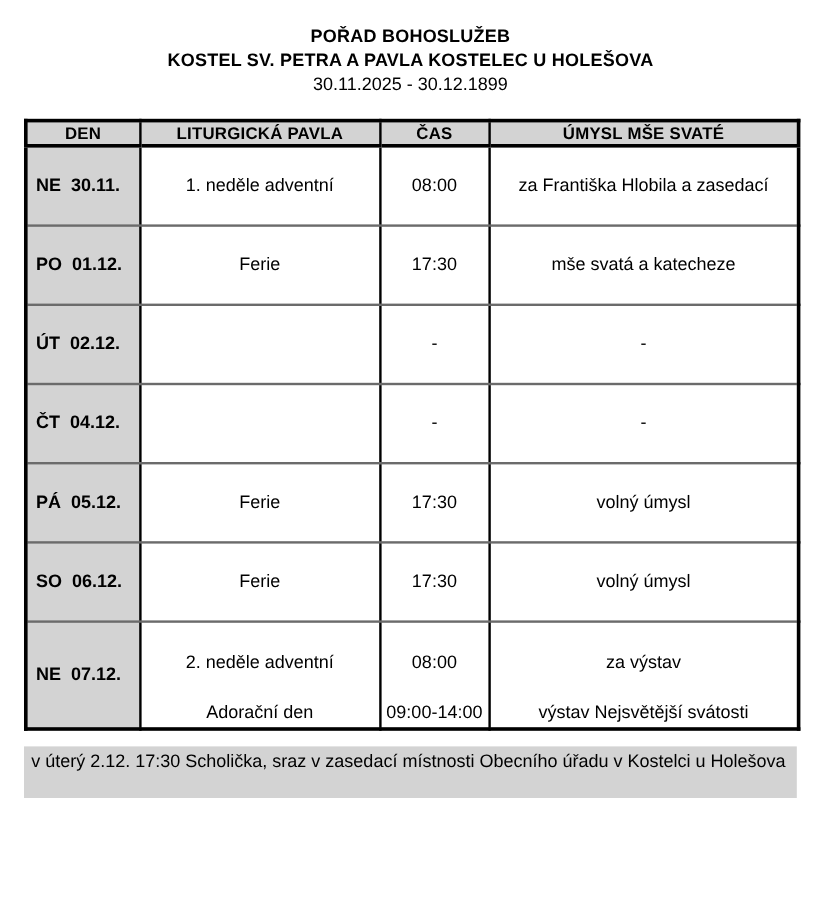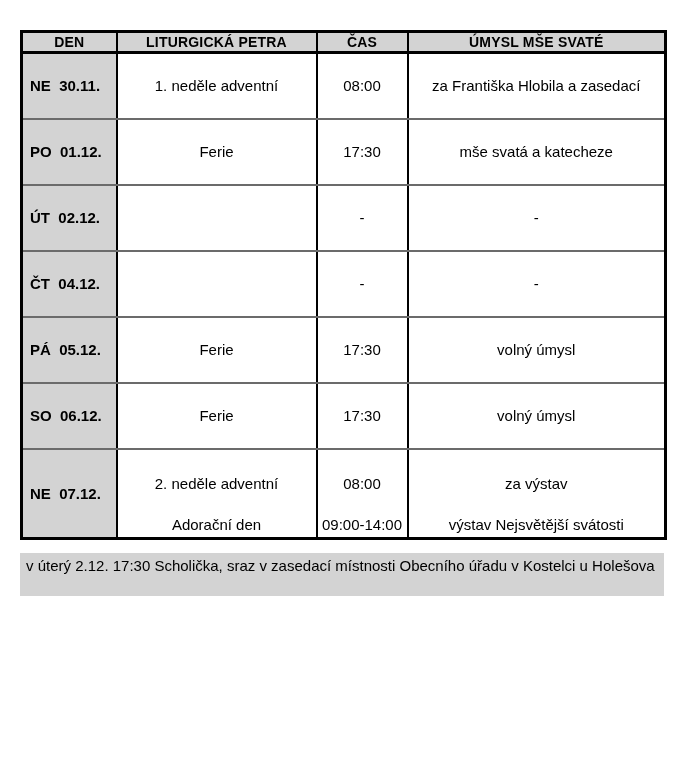--- a/index.html
+++ b/index.html
@@ -17,21 +17,21 @@
     font-size: 15px; font-weight: bold; line-height: 20px;
     letter-spacing: 0.2px;
   }
   .title-line3 { font-size: 15px; line-height: 20px; }
 
   
   table.schedule {
     border-collapse: collapse;
     table-layout: fixed;
     width: 644px;
-    margin: 30px 0 0 20px;
+    margin: 18px 0 0 20px;
     border: 3px solid #000000;
   }
   table.schedule thead tr { height: 21px; }
   table.schedule thead th {
     background: #d3d3d3;
     font-size: 14px; font-weight: bold;
     text-align: center; vertical-align: middle;
     border-left: 2px solid #000000;
     border-right: 2px solid #000000;
     border-bottom: 3px solid #000000;
@@ -75,32 +75,37 @@
     line-height: 19px;
     padding: 3px 6px 4px 6px;
     min-height: 43px;
   }
 </style>
 </head>
 <body>
 
 <div class="page">
 
+  <div class="title-block">
+    <div class="title-line1">POŘAD BOHOSLUŽEB</div>
+    <div class="title-line2">KOSTEL SV. PETRA A PAVLA KOSTELEC U HOLEŠOVA</div>
+    <div class="title-line3">30.11.2025 - 30.12.1899</div>
+  </div>
 
   <table class="schedule">
     <colgroup>
       <col style="width:95px">
       <col style="width:200px">
       <col style="width:91px">
       <col style="width:258px">
     </colgroup>
     <thead>
       <tr>
         <th>DEN</th>
-        <th>LITURGICKÁ PETRA</th>
+        <th>LITURGICKÁ PAVLA</th>
         <th>ČAS</th>
         <th>ÚMYSL MŠE SVATÉ</th>
       </tr>
     </thead>
     <tbody>
       <tr>
         <td class="day">NE  30.11.</td>
         <td>1. neděle adventní</td>
         <td>08:00</td>
         <td>za Františka Hlobila a zasedací</td>

